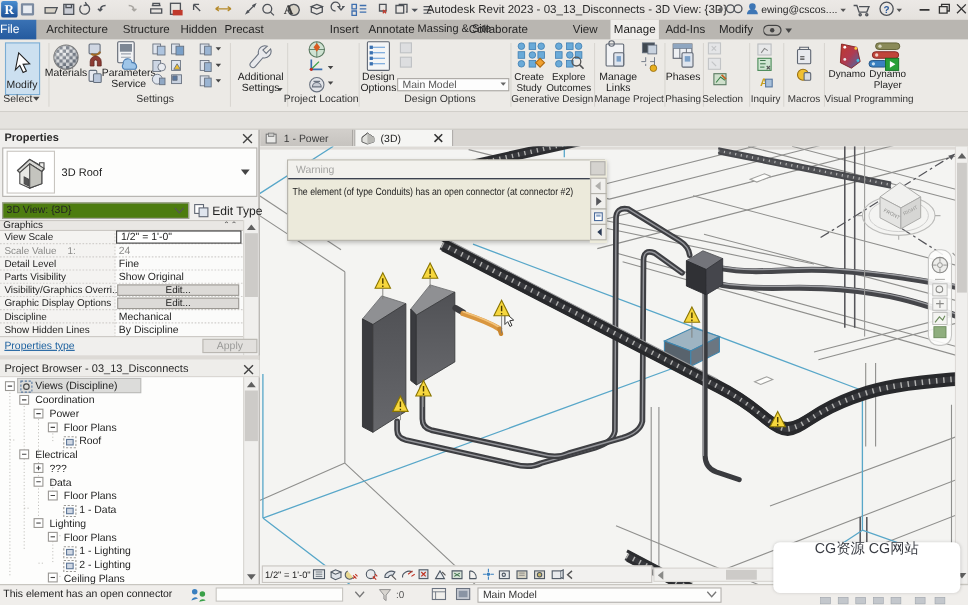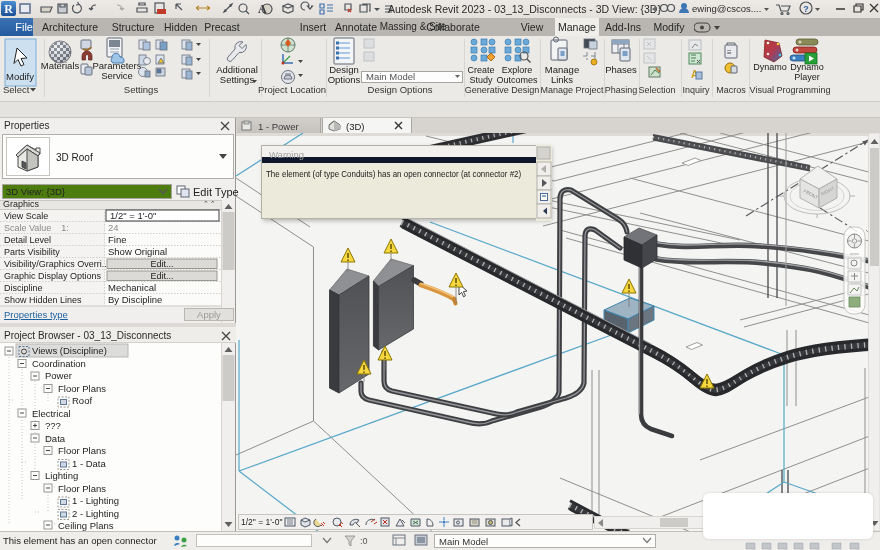--- a/index.html
+++ b/index.html
@@ -5,36 +5,36 @@
 * { margin:0; padding:0; box-sizing:border-box; }
 html,body { width:880px; height:550px; overflow:hidden; font-family:"Liberation Sans", sans-serif; }
 #app { position:relative; width:880px; height:550px; background:#e8e6e2; }
 .abs { position:absolute; }
 
 #titlebar { left:0; top:0; width:880px; height:18px; background:linear-gradient(#ece9e6,#e4e1dd); font-size:11px; color:#333; }
 #titletext { left:388px; top:3px; font-size:10.5px; color:#2a2a2a; }
 
 #tabrow { left:0; top:18px; width:880px; height:18px; background:#b9b6b1; }
 .rtab { position:absolute; top:0; height:18px; font-size:10.5px; color:#262626; text-align:center; line-height:18px; white-space:nowrap; }
-#filetab { left:0; top:0; width:33px; height:18px; background:linear-gradient(#3a72b4,#245a9e); color:#fff; font-size:11px; text-align:right; line-height:18px; }
+#filetab { left:0; top:0; width:33px; height:18px; background:linear-gradient(#3a72b4,#245a9e); color:#fff; font-size:11px; text-align:left; line-height:18px; }
 #managetab { background:#f0eeeb; color:#1e1e1e; }
 
 #ribbon { left:0; top:36px; width:880px; height:66px; background:#eceae6; border-bottom:1px solid #cfccc7; }
 
 #optbar { left:0; top:102px; width:880px; height:16px; background:#e5e3df; border-bottom:1px solid #c8c5c0; }
 
 #leftpanel { left:0; top:118px; width:236px; height:413px; background:#f0efed; border-right:1px solid #9b9894; }
 
 #statusbar { left:0; top:531px; width:880px; height:19px; background:#f0eeeb; border-top:1px solid #c4c1bc; font-size:10px; color:#222; }
 
 #vptabs { left:236px; top:118px; width:644px; height:15px; background:#d7d4d0; }
 #viewport { left:236px; top:133px; width:644px; height:398px; background:#f4f4f2; overflow:hidden; }
 
 #popup { left:25px; top:12px; width:289px; height:74px; background:#eceadb; border:1px solid #b3b1aa; box-shadow:2px 2px 4px rgba(0,0,0,0.25); }
-#popup .ptitle { position:absolute; left:0; top:0; width:100%; height:17px; background:#f2f1ed; border-bottom:6px solid #0f172a; color:#a3a3a1; font-size:9.5px; padding:2.5px 0 0 7px; }
+#popup .ptitle { position:absolute; left:0; top:0; width:100%; height:17px; background:#f2f1ed; border-bottom:1px solid #0f172a; color:#a3a3a1; font-size:9.5px; padding:2.5px 0 0 7px; }
 #popup .pbody { position:absolute; left:4px; top:22px; font-size:9.4px; color:#1a1a1a; white-space:nowrap; transform:scaleX(0.85); transform-origin:0 0; }
 
 #wm { left:703px; top:493px; width:170px; height:46px; background:#ffffff; border-radius:6px; z-index:60; text-align:center; box-shadow:0 0 3px rgba(0,0,0,0.15); }
 #wm .l1 { font-size:27px; color:#2e3137; letter-spacing:0.5px; margin-top:-2px;}
 #wm .l2 { font-size:13px; color:#3a3d44; margin-top:-3px; }
 </style>
 </head>
 <body>
 <div id="app">
   <div class="abs" id="titlebar"></div>
@@ -642,21 +642,21 @@
           <rect x="1" y="45" width="14" height="14" fill="#f0efec" stroke="#b3b1aa"></rect>
           <rect x="4.5" y="48.5" width="7" height="7" fill="#fff" stroke="#4a6a9a"></rect>
             <rect x="6" y="50" width="4" height="2" fill="#8aa4c8"></rect>
           <rect x="1" y="59" width="14" height="14" fill="#f0efec" stroke="#b3b1aa"></rect>
           <path d="M4 66 h3 l4 -3.5 v7 l-4 -3.5" fill="#2a3a55"></path>
         </g>
       </svg>
     </div>
   </div>
   <div class="abs" id="leftpanel"></div>
-  <div class="abs" style="left:4px;top:120px;font-size:10px;color:#2a2a2a;">Properties</div>
+  <div class="abs" style="left:4px;top:120px;font-size:10px;color:#2a2a2a;font-weight:bold;">Properties</div>
   <svg class="abs" style="left:219px;top:121px" width="14" height="11">
       <path d="M2 1 l8 8 m0 -8 l-8 8" stroke="#444" stroke-width="1.3"></path>
     </svg>
 
   <div class="abs" style="left:2px;top:134px;width:232px;height:45px;background:#fdfdfc;border:1px solid #b1aeaa;"></div>
   <div class="abs" style="left:6px;top:137px;width:44px;height:39px;background:#ffffff;border:1px solid #c8c5c0;"></div>
   <svg class="abs" style="left:12px;top:141px" width="32" height="32" xmlns="http://www.w3.org/2000/svg">
     <g stroke="#4a4a4a" stroke-width="1">
       <path d="M4 14 L15 4 L24 9 L24 7 L28 7 L28 11 L28 13 L15 24 Z" fill="#f0f0ee"></path>
       <path d="M4 14 L15 4 L28 12 L26 15 L15 8 L6 16 Z" fill="#d8d8d4"></path>
@@ -868,14 +868,15 @@
       <rect x="2" y="1" width="9" height="6"></rect>
         <rect x="18" y="1" width="9" height="6"></rect>
         <rect x="34" y="1" width="9" height="6"></rect>
         <rect x="50" y="1" width="9" height="6"></rect>
         <rect x="66" y="1" width="9" height="6"></rect>
         <rect x="88" y="1" width="9" height="6"></rect>
         <rect x="106" y="1" width="9" height="6"></rect>
     </g>
   </svg>
   <div class="abs" id="wm">
+    <div class="l2">CG资源 CG网站</div>
   </div>
 </div>
 
 </body></html>

